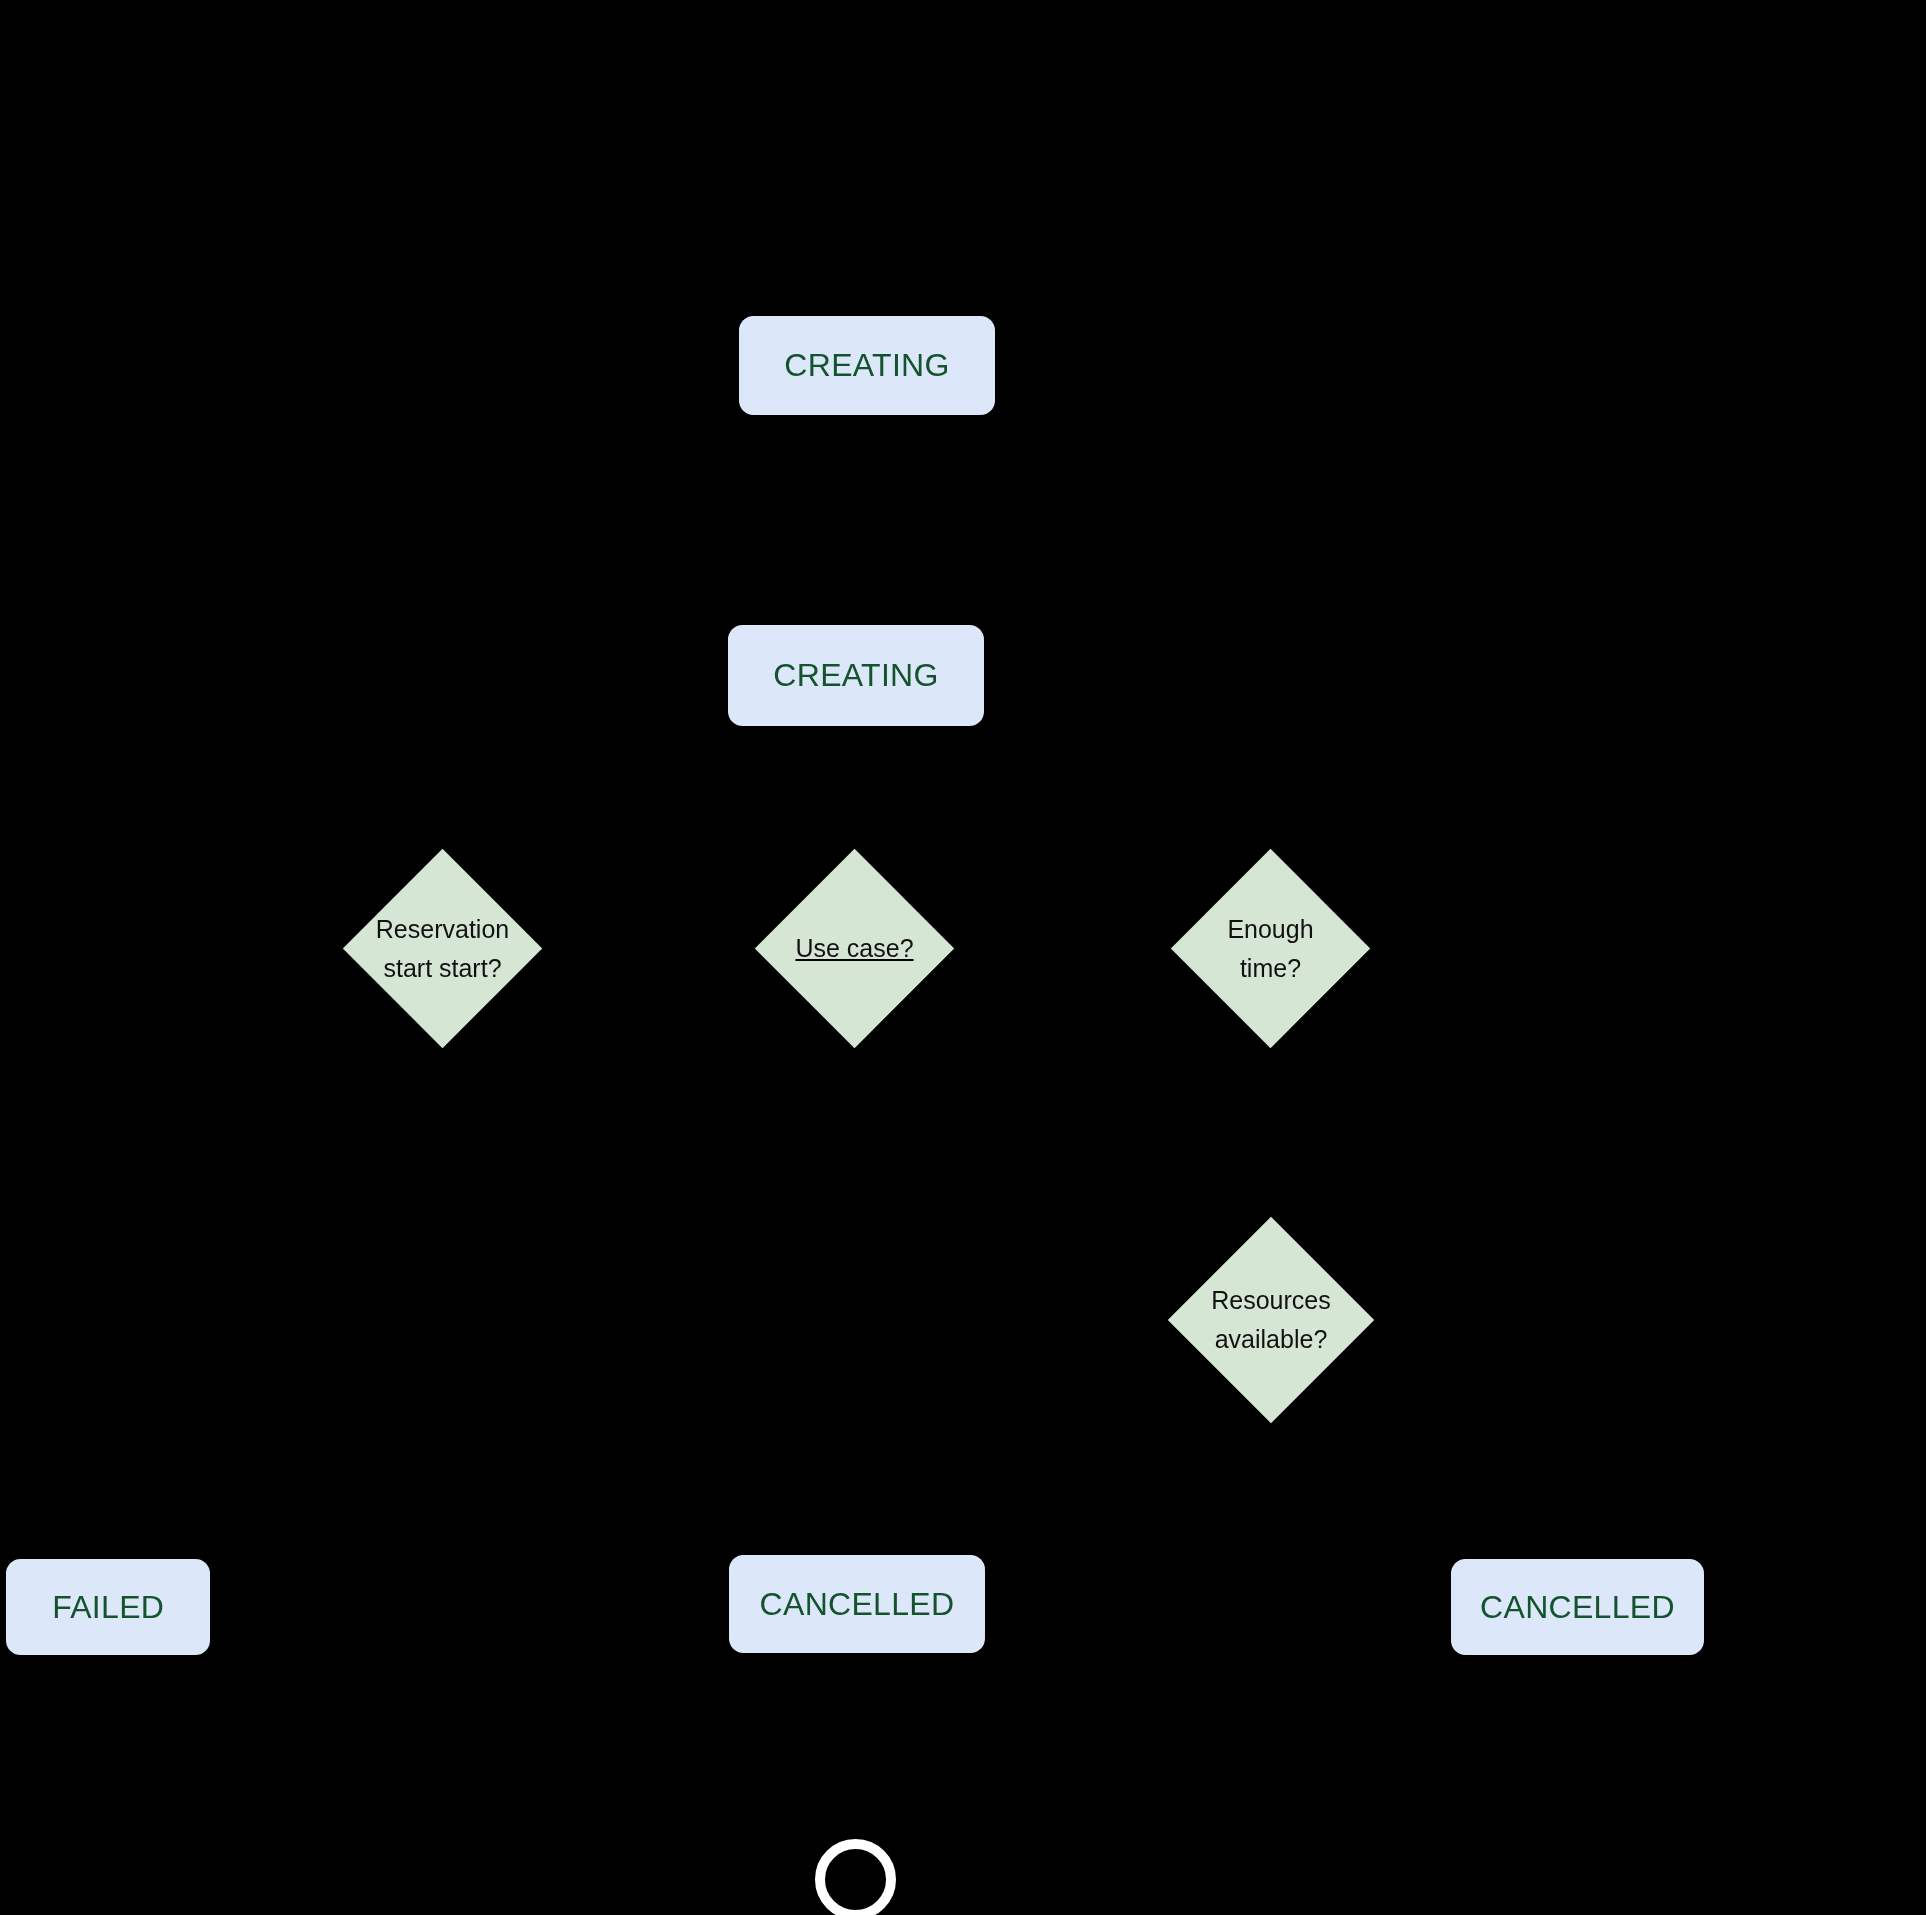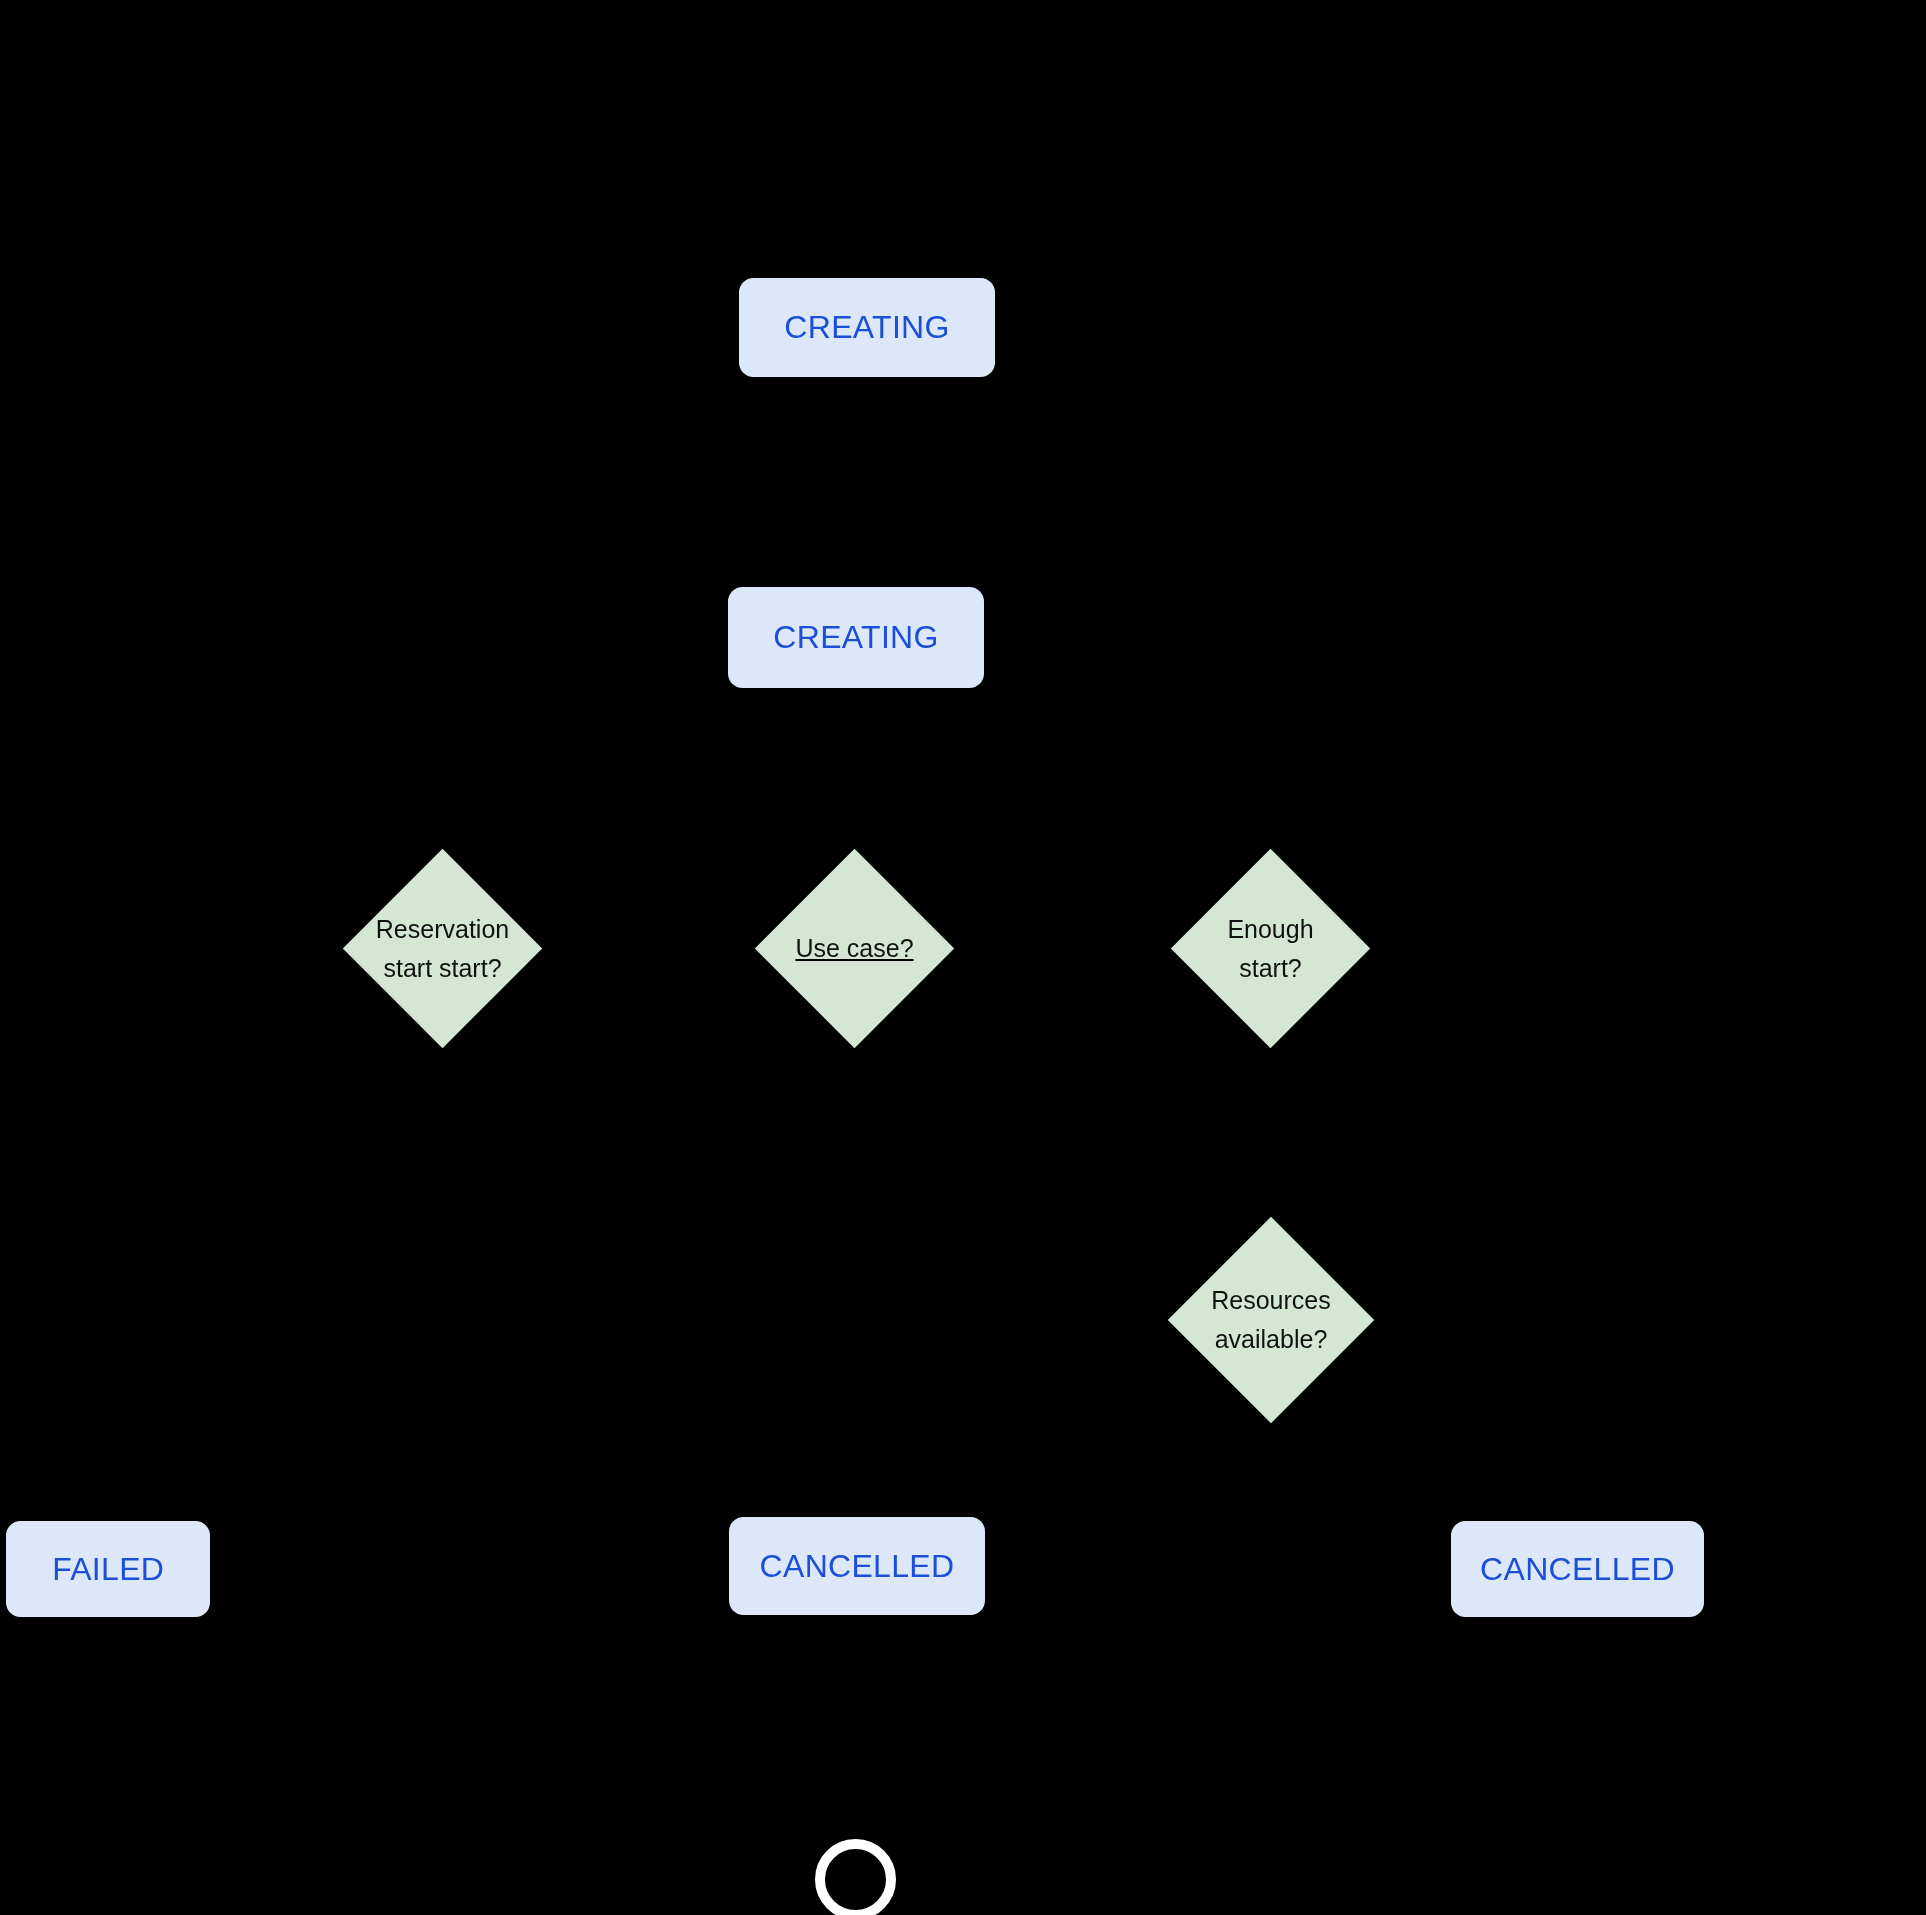--- a/index.html
+++ b/index.html
@@ -21,28 +21,29 @@
 
   
   .state-node {
     position: absolute;
     box-sizing: border-box;
     background: #dce8fa;
     border-radius: 14.5px;
     display: flex;
     align-items: center;
     justify-content: center;
-    color: #1d4ed8;
+    color: #14532d;
     font-size: 32px;
     font-weight: 400;
     letter-spacing: 0.3px;
     line-height: 1.15;
     text-align: center;
     white-space: nowrap;
     user-select: none;
+    margin-top: 38px;
   }
 
   
   .decision-node {
     position: absolute;
     box-sizing: border-box;
     display: flex;
     align-items: center;
     justify-content: center;
   }
@@ -142,21 +143,21 @@
   </div>
 
   <div class="decision-node" style="left:784px; top:878px; width:141px; height:141px;text-decoration:underline;">
     <span class="decision-shape"></span>
     <span class="decision-label">Use case?</span>
   </div>
 
   <div class="decision-node" style="left:1200px; top:878px; width:141px; height:141px;">
     <span class="decision-shape"></span>
     <span class="decision-label">Enough
-start?</span>
+time?</span>
   </div>
 
   <div class="decision-node" style="left:1198px; top:1247px; width:146px; height:146px;">
     <span class="decision-shape"></span>
     <span class="decision-label">Resources
 available?</span>
   </div>
 
   <div class="end-node" style="left:815px; top:1839px; width:81px; height:81px;"></div>
 

